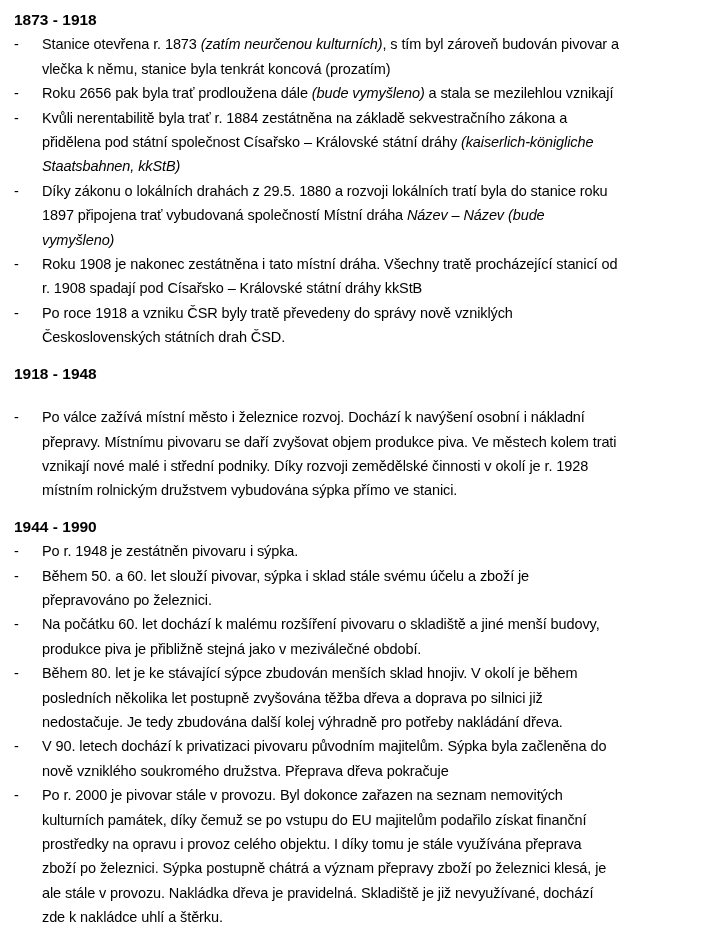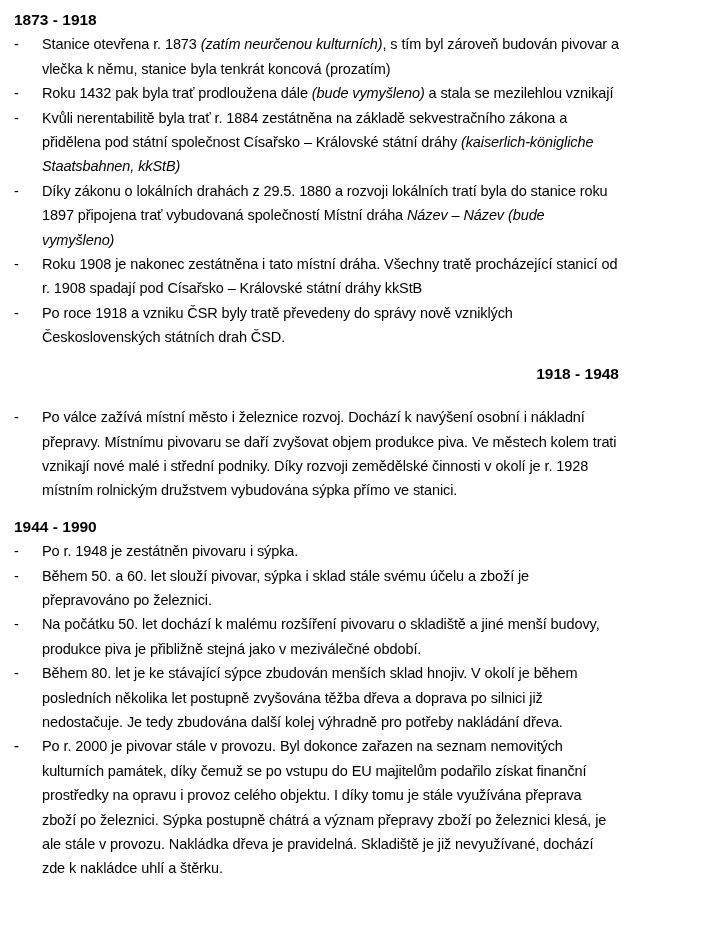--- a/index.html
+++ b/index.html
@@ -24,21 +24,21 @@
   }
   section { margin: 0; }
   h2 {
     font-size: 15.5px;
     font-weight: bold;
     margin: 12px 0 0 0;
     line-height: 24.4px;
     letter-spacing: 0;
   }
   section:first-child h2 { margin-top: 0; }
-  section.gap-after h2 { margin-bottom: 19px; text-align: right; }
+  section.gap-after h2 { margin-bottom: 19px; }
   ul {
     margin: 0;
     padding: 0;
     list-style: none;
   }
   li {
     position: relative;
     padding-left: 28px;
   }
   li .marker {
@@ -49,41 +49,41 @@
   em { font-style: italic; }
 </style>
 </head>
 <body>
 
 <main class="page">
     <section>
       <h2>1873 - 1918</h2>
       <ul>
         <li><span class="marker">-</span><span><span>Stanice otevřena r. 1873 </span><em>(zatím neurčenou kulturních)</em><span>, s tím byl zároveň budován pivovar a vlečka k němu, stanice byla tenkrát koncová (prozatím)</span></span></li>
-        <li><span class="marker">-</span><span><span>Roku 1432 pak byla trať prodloužena dále </span><em>(bude vymyšleno)</em><span> a stala se mezilehlou vznikají</span></span></li>
+        <li><span class="marker">-</span><span><span>Roku 2656 pak byla trať prodloužena dále </span><em>(bude vymyšleno)</em><span> a stala se mezilehlou vznikají</span></span></li>
         <li><span class="marker">-</span><span><span>Kvůli nerentabilitě byla trať r. 1884 zestátněna na základě sekvestračního zákona a přidělena pod státní společnost Císařsko – Královské státní dráhy </span><em>(kaiserlich-königliche Staatsbahnen, kkStB)</em></span></li>
         <li><span class="marker">-</span><span><span>Díky zákonu o lokálních drahách z 29.5. 1880 a rozvoji lokálních tratí byla do stanice roku 1897 připojena trať vybudovaná společností Místní dráha </span><em>Název – Název</em><span> </span><em>(bude vymyšleno)</em></span></li>
         <li><span class="marker">-</span><span><span>Roku 1908 je nakonec zestátněna i tato místní dráha. Všechny tratě procházející stanicí od r. 1908 spadají pod Císařsko – Královské státní dráhy kkStB</span></span></li>
         <li><span class="marker">-</span><span><span>Po roce 1918 a vzniku ČSR byly tratě převedeny do správy nově vzniklých Československých státních drah ČSD.</span></span></li>
       </ul>
     </section>
     <section class="gap-after">
       <h2>1918 - 1948</h2>
       <ul>
         <li><span class="marker">-</span><span><span>Po válce zažívá místní město i železnice rozvoj. Dochází k navýšení osobní i nákladní přepravy. Místnímu pivovaru se daří zvyšovat objem produkce piva. Ve městech kolem trati vznikají nové malé i střední podniky. Díky rozvoji zemědělské činnosti v okolí je r. 1928 místním rolnickým družstvem vybudována sýpka přímo ve stanici.</span></span></li>
       </ul>
     </section>
     <section>
       <h2>1944 - 1990</h2>
       <ul>
         <li><span class="marker">-</span><span><span>Po r. 1948 je zestátněn pivovaru i sýpka.</span></span></li>
         <li><span class="marker">-</span><span><span>Během 50. a 60. let slouží pivovar, sýpka i sklad stále svému účelu a zboží je přepravováno po železnici.</span></span></li>
-        <li><span class="marker">-</span><span><span>Na počátku 50. let dochází k malému rozšíření pivovaru o skladiště a jiné menší budovy, produkce piva je přibližně stejná jako v meziválečné období.</span></span></li>
+        <li><span class="marker">-</span><span><span>Na počátku 60. let dochází k malému rozšíření pivovaru o skladiště a jiné menší budovy, produkce piva je přibližně stejná jako v meziválečné období.</span></span></li>
         <li><span class="marker">-</span><span><span>Během 80. let je ke stávající sýpce zbudován menších sklad hnojiv. V okolí je během posledních několika let postupně zvyšována těžba dřeva a doprava po silnici již nedostačuje. Je tedy zbudována další kolej výhradně pro potřeby nakládání dřeva.</span></span></li>
       </ul>
     </section>
     <section>
       <ul>
-        <li><span class="marker">-</span></li>
+        <li><span class="marker">-</span><span><span>V 90. letech dochází k privatizaci pivovaru původním majitelům. Sýpka byla začleněna do nově vzniklého soukromého družstva. Přeprava dřeva pokračuje</span></span></li>
         <li><span class="marker">-</span><span><span>Po r. 2000 je pivovar stále v provozu. Byl dokonce zařazen na seznam nemovitých kulturních památek, díky čemuž se po vstupu do EU majitelům podařilo získat finanční prostředky na opravu i provoz celého objektu. I díky tomu je stále využívána přeprava zboží po železnici. Sýpka postupně chátrá a význam přepravy zboží po železnici klesá, je ale stále v provozu. Nakládka dřeva je pravidelná. Skladiště je již nevyužívané, dochází zde k nakládce uhlí a štěrku.</span></span></li>
       </ul>
     </section>
   </main>
 
 </body></html>

